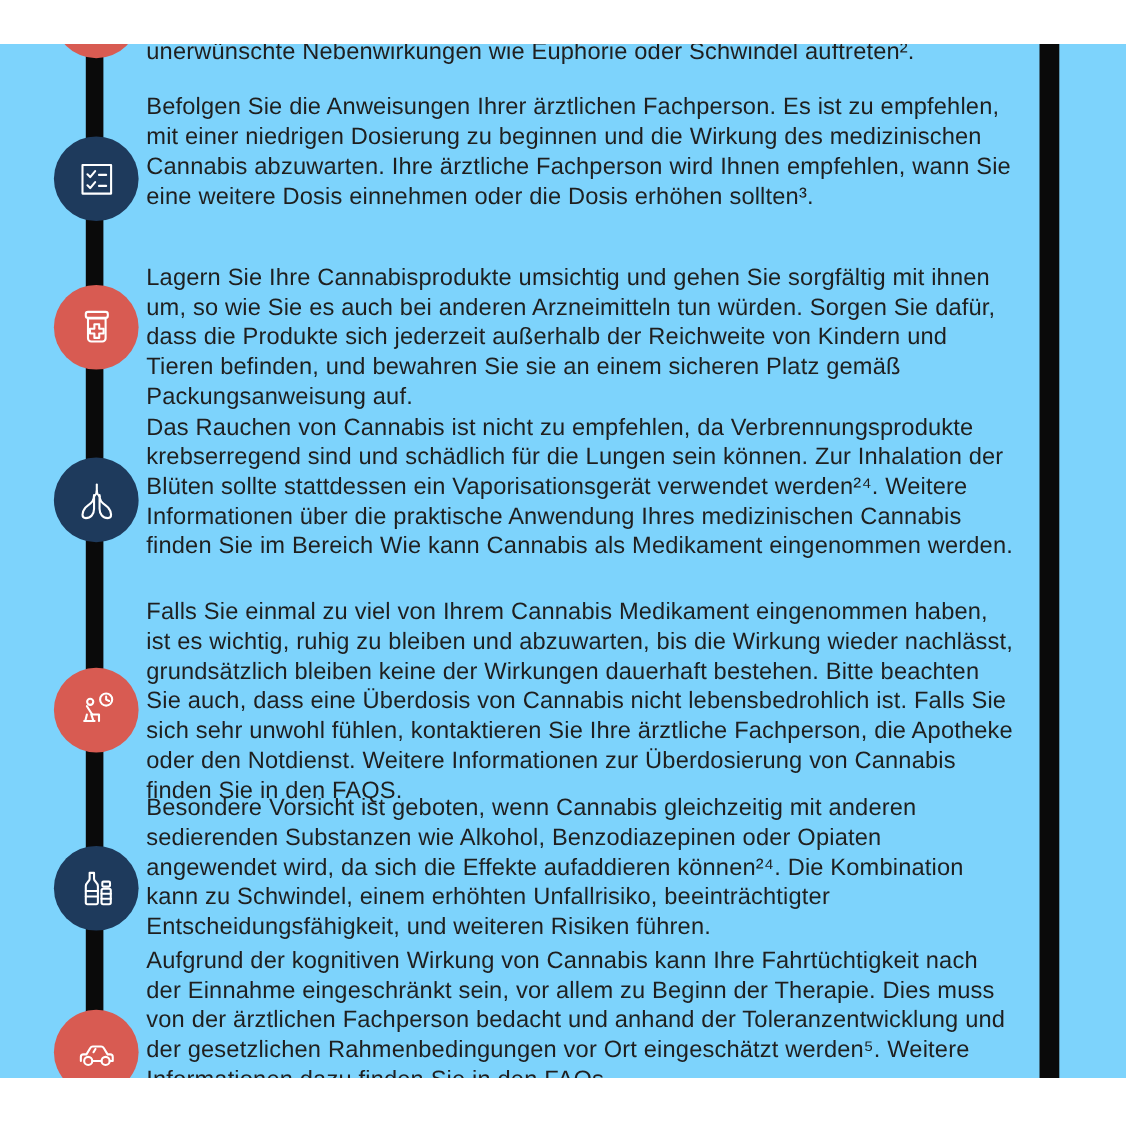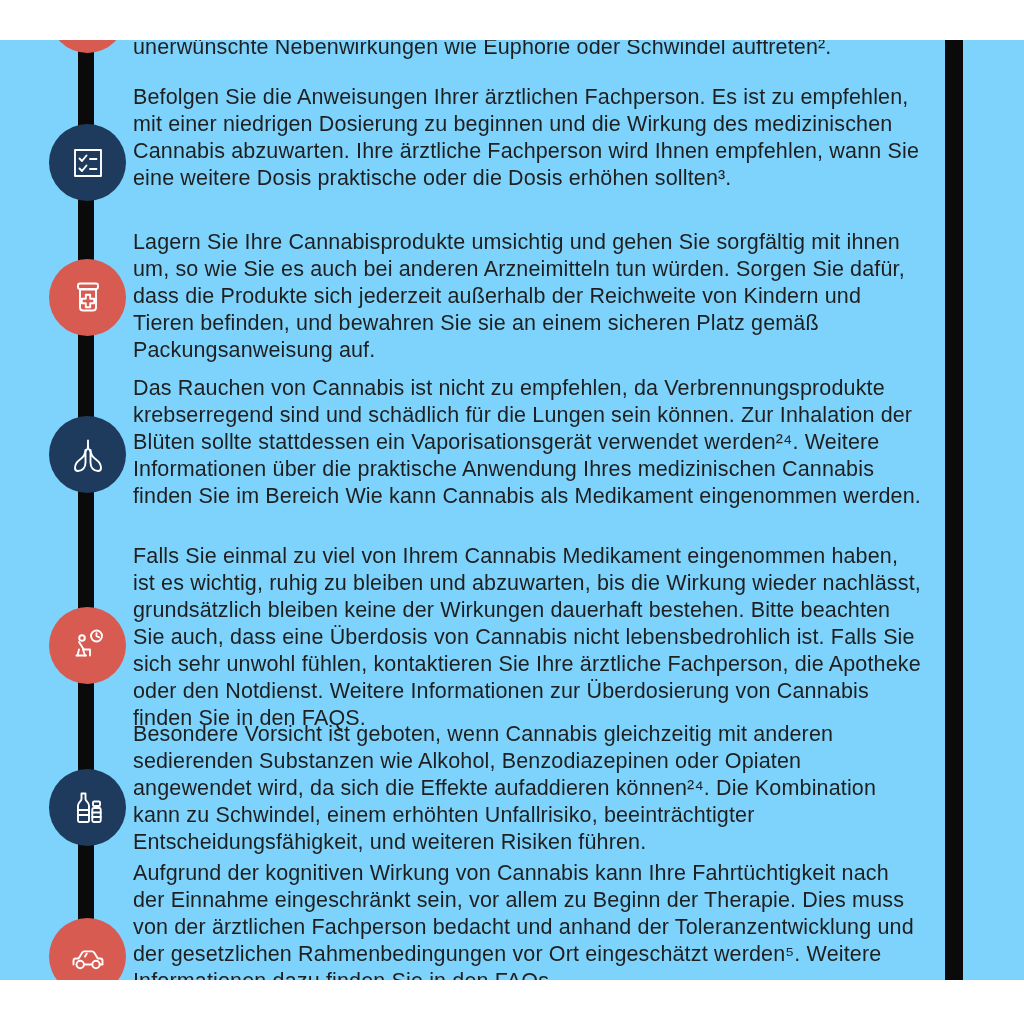--- a/index.html
+++ b/index.html
@@ -95,21 +95,21 @@
       <circle cx="16.2" cy="31.5" r="3.7"></circle>
       <circle cx="32" cy="31.5" r="3.7"></circle>
       <path d="M19.9,31.5 H28.3"></path>
       <path d="M22.8,20.6 L21,23.6"></path>
     </svg>
   </div>
 
   <div class="icon-circle navy" style="top:1006px"></div>
 
   <p class="para" style="top:-6px">unerwünschte Nebenwirkungen wie Euphorie oder Schwindel auftreten².</p>
-  <p class="para" style="top:44px">Befolgen Sie die Anweisungen Ihrer ärztlichen Fachperson. Es ist zu empfehlen, mit einer niedrigen Dosierung zu beginnen und die Wirkung des medizinischen Cannabis abzuwarten. Ihre ärztliche Fachperson wird Ihnen empfehlen, wann Sie eine weitere Dosis praktische oder die Dosis erhöhen sollten³.</p>
-  <p class="para" style="top:189px">Lagern Sie Ihre Cannabisprodukte umsichtig und gehen Sie sorgfältig mit ihnen um, so wie Sie es auch bei anderen Arzneimitteln tun würden. Sorgen Sie dafür, dass die Produkte sich jederzeit außerhalb der Reichweite von Kindern und Tieren befinden, und bewahren Sie sie an einem sicheren Platz gemäß Packungsanweisung auf.</p>
+  <p class="para" style="top:44px">Befolgen Sie die Anweisungen Ihrer ärztlichen Fachperson. Es ist zu empfehlen, mit einer niedrigen Dosierung zu beginnen und die Wirkung des medizinischen Cannabis abzuwarten. Ihre ärztliche Fachperson wird Ihnen empfehlen, wann Sie eine weitere Dosis einnehmen oder die Dosis erhöhen sollten³.</p>
+  <p class="para" style="top:199px">Lagern Sie Ihre Cannabisprodukte umsichtig und gehen Sie sorgfältig mit ihnen um, so wie Sie es auch bei anderen Arzneimitteln tun würden. Sorgen Sie dafür, dass die Produkte sich jederzeit außerhalb der Reichweite von Kindern und Tieren befinden, und bewahren Sie sie an einem sicheren Platz gemäß Packungsanweisung auf.</p>
   <p class="para" style="top:335px">Das Rauchen von Cannabis ist nicht zu empfehlen, da Verbrennungsprodukte krebserregend sind und schädlich für die Lungen sein können. Zur Inhalation der Blüten sollte stattdessen ein Vaporisationsgerät verwendet werden²⁴. Weitere Informationen über die praktische Anwendung Ihres medizinischen Cannabis finden Sie im Bereich Wie kann Cannabis als Medikament eingenommen werden.</p>
   <p class="para" style="top:503px">Falls Sie einmal zu viel von Ihrem Cannabis Medikament eingenommen haben, ist es wichtig, ruhig zu bleiben und abzuwarten, bis die Wirkung wieder nachlässt, grundsätzlich bleiben keine der Wirkungen dauerhaft bestehen. Bitte beachten Sie auch, dass eine Überdosis von Cannabis nicht lebensbedrohlich ist. Falls Sie sich sehr unwohl fühlen, kontaktieren Sie Ihre ärztliche Fachperson, die Apotheke oder den Notdienst. Weitere Informationen zur Überdosierung von Cannabis finden Sie in den FAQS.</p>
   <p class="para" style="top:681px">Besondere Vorsicht ist geboten, wenn Cannabis gleichzeitig mit anderen sedierenden Substanzen wie Alkohol, Benzodiazepinen oder Opiaten angewendet wird, da sich die Effekte aufaddieren können²⁴. Die Kombination kann zu Schwindel, einem erhöhten Unfallrisiko, beeinträchtigter Entscheidungsfähigkeit, und weiteren Risiken führen.</p>
   <p class="para" style="top:820px">Aufgrund der kognitiven Wirkung von Cannabis kann Ihre Fahrtüchtigkeit nach der Einnahme eingeschränkt sein, vor allem zu Beginn der Therapie. Dies muss von der ärztlichen Fachperson bedacht und anhand der Toleranzentwicklung und der gesetzlichen Rahmenbedingungen vor Ort eingeschätzt werden⁵. Weitere Informationen dazu finden Sie in den FAQs.</p>
   <p class="para" style="top:989px">Cannabis wirkt bei jedem Menschen unterschiedlich; geben Sie Ihr Cannabis daher nicht an andere weiter, auch nicht an andere Personen</p>
 
 </div>
 
 </body></html>

